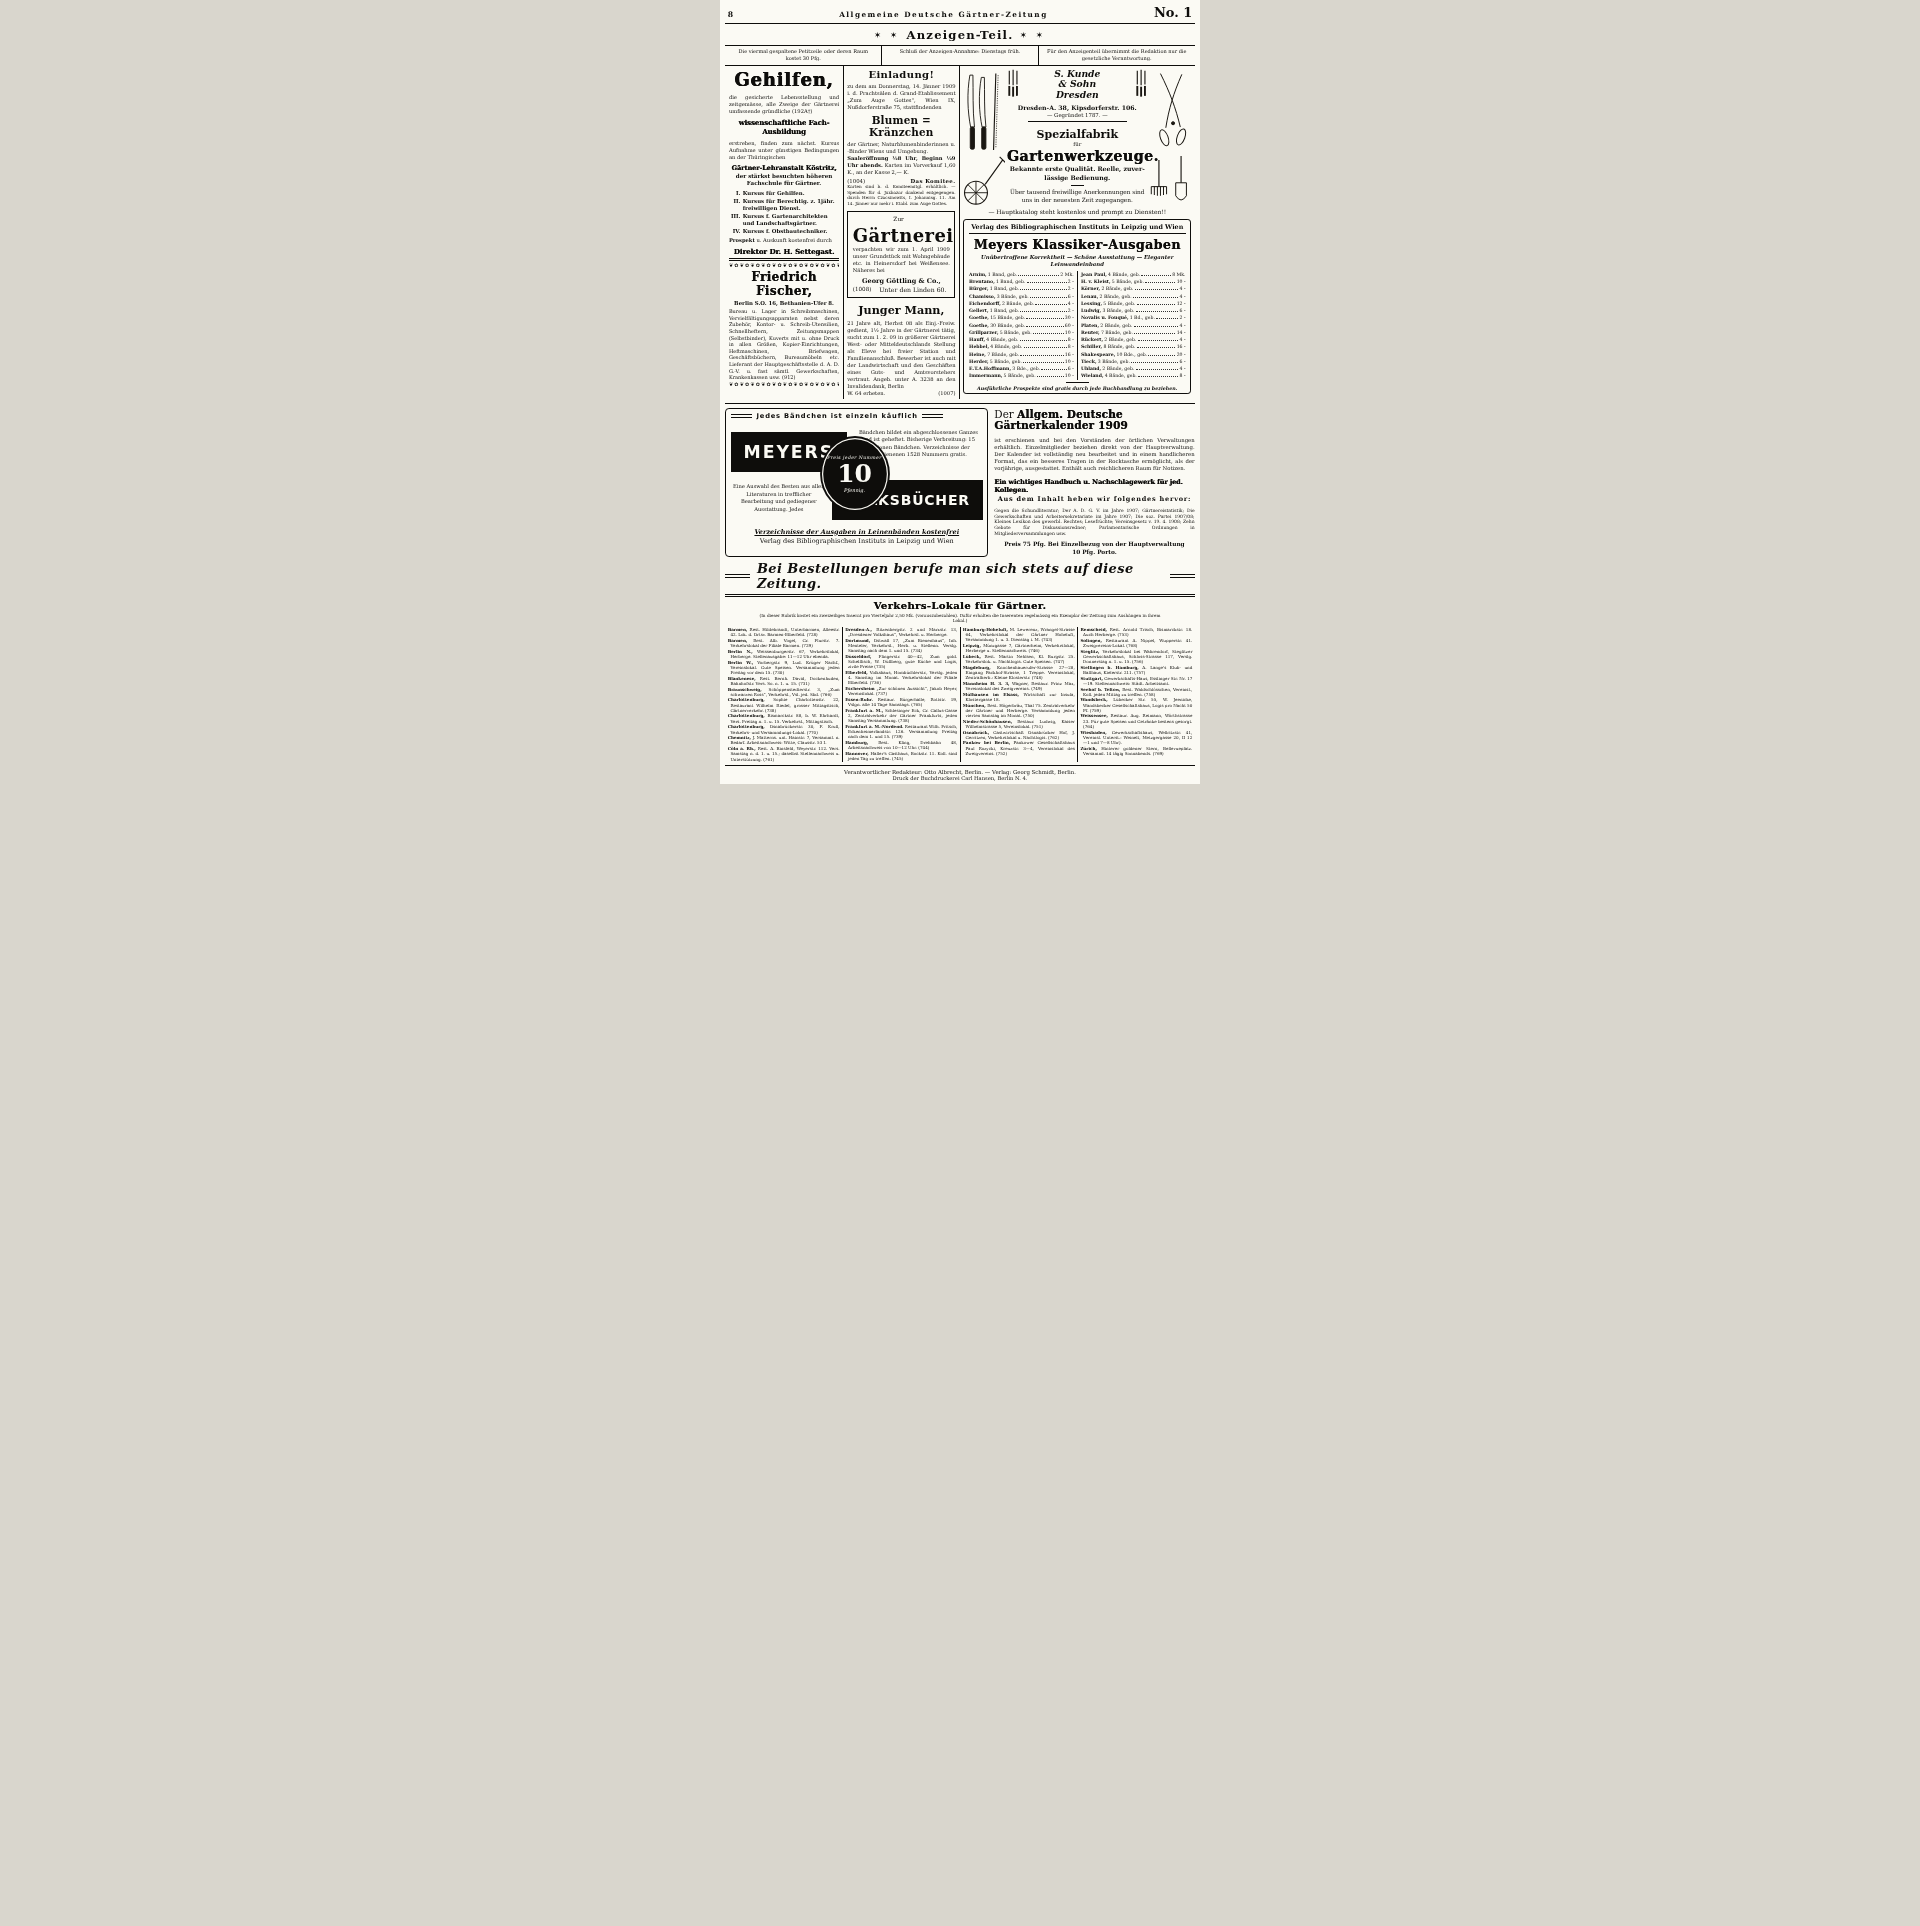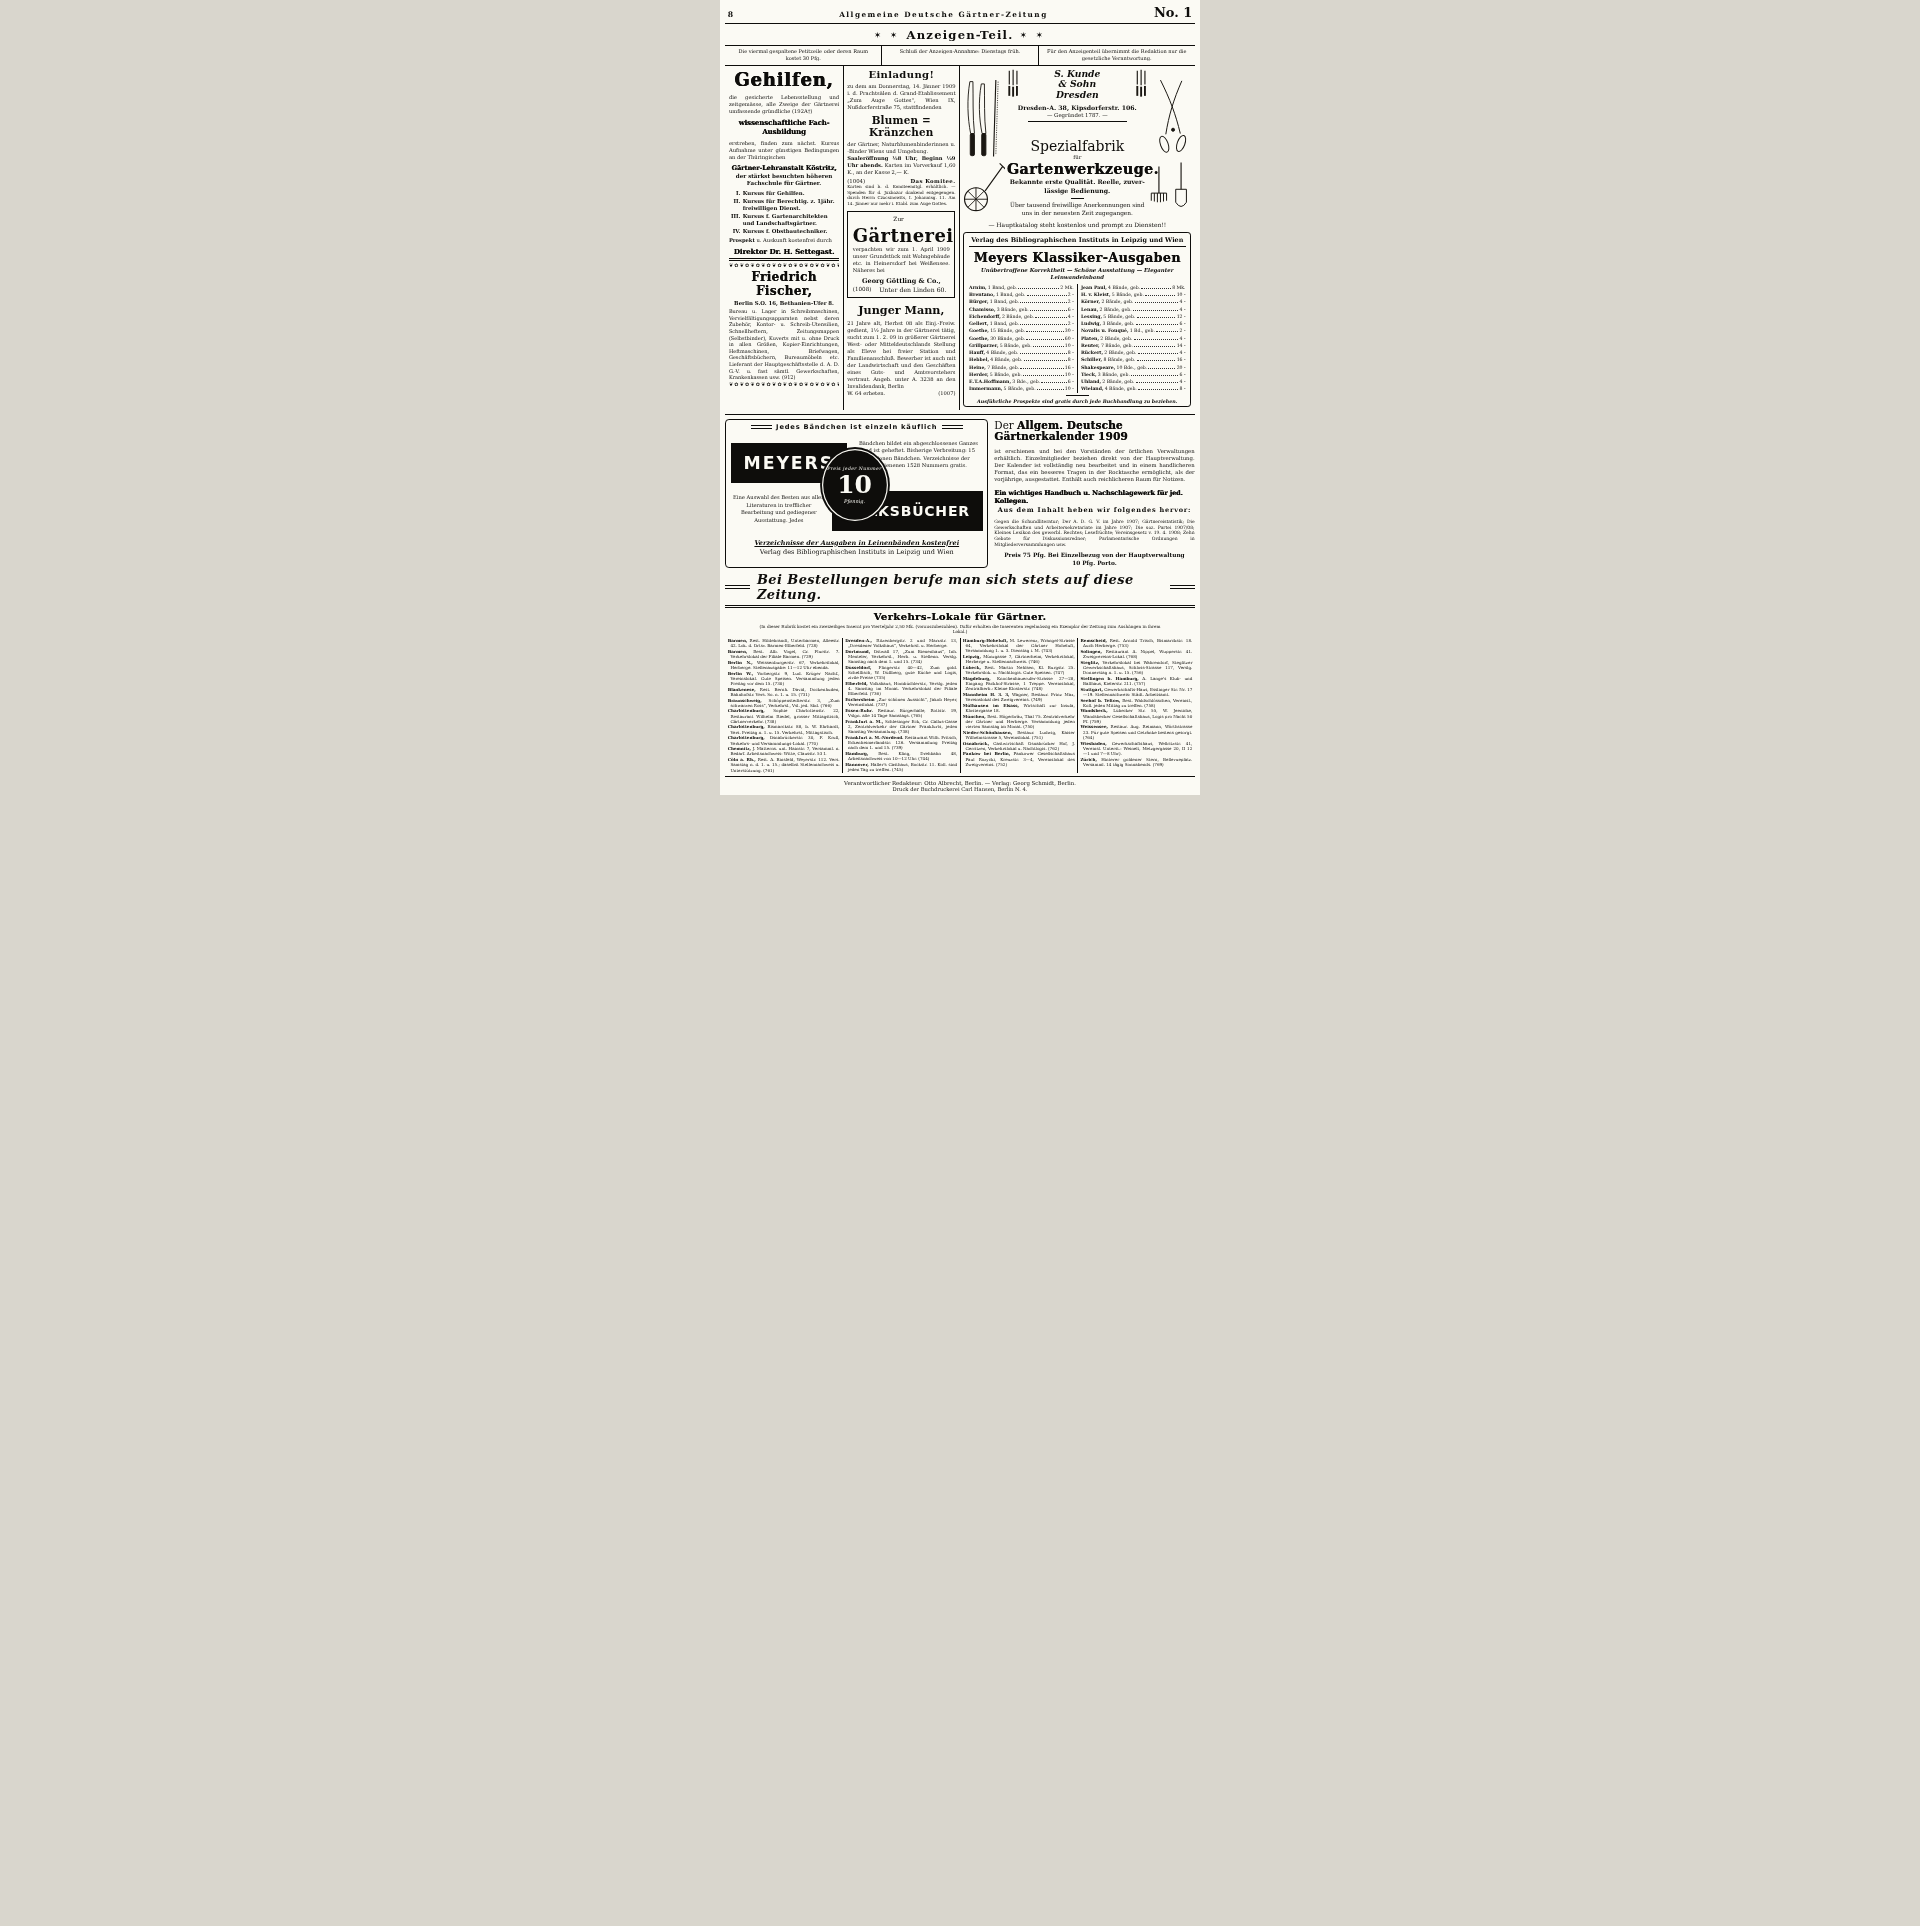--- a/index.html
+++ b/index.html
@@ -60,21 +60,21 @@
   .gbot .ga{flex:1;text-align:center;font-size:6.2px}
   .jm-title{font-size:11.2px;font-weight:bold;text-align:center;margin:3.1px 0 3.1px}
   .jm-end{display:flex;justify-content:space-between;font-size:5.2px}
   
   .kunde{position:relative;min-height:146px;margin-bottom:3.9px}
   .kunde .mid{width:62%;margin:0 auto;text-align:center}
   .kunde-name{font-size:9.2px;font-weight:bold;font-style:italic;line-height:1.15}
   .kunde-addr{font-size:6.2px;font-weight:bold;margin-top:3.9px}
   .kunde-found{font-size:5.4px;margin-top:0.8px}
   .kunde-rule{border-top:1px solid #0e0d0b;width:70%;margin:3.1px auto}
-  .spezial{font-size:14px;font-weight:normal;margin-top:16px}
+  .spezial{font-size:11px;font-weight:bold;margin-top:6px}
   .fuer{font-size:5.4px}
   .gartenwz{font-size:14.3px;font-weight:bold;letter-spacing:0.4px;margin:0.8px 0 1.5px;text-shadow:0.4px 0 #0e0d0b}
   .quality{font-size:6.2px;font-weight:bold;line-height:1.3}
   .mini-dash{border-top:0.8px solid #0e0d0b;width:13px;margin:3.1px auto}
   .testi{font-size:5.8px;line-height:1.35}
   .katalog{font-size:6px;margin-top:3.9px;text-align:center}
   .toolsvg{position:absolute;top:0;height:100%;}
   .toolsvg.l{left:0}.toolsvg.r{right:0}
   .nameRow{display:flex;justify-content:space-between;align-items:flex-start;gap:3.9px}
   
@@ -88,21 +88,21 @@
   .book-row{display:flex;align-items:baseline;font-size:4.6px;line-height:1.58}
   .book-name{font-weight:bold;white-space:nowrap}
   .book-desc{margin-left:1.2px;white-space:nowrap}
   .book-dots{flex:1;border-bottom:0.8px dotted #333;margin:0 1.2px 1.2px}
   .book-price{white-space:nowrap}
   .kfoot{border-top:1px solid #0e0d0b;width:23px;margin:2.3px auto 1.9px}
   .kprospekte{font-size:4.8px;font-weight:bold;font-style:italic;text-align:center}
   
   .midband{display:flex;margin-top:3.9px;border-top:1.5px solid #0e0d0b;padding-top:3.9px}
   .vbox{width:56%;border:1.7px solid #0e0d0b;border-radius:3.9px;padding:3.1px 4.6px;box-sizing:border-box}
-  .vb-top{display:flex;align-items:center;justify-content:center;gap:4.6px;margin-bottom:2.3px}
+  .vb-top{display:flex;align-items:center;justify-content:flex-start;gap:4.6px;margin-bottom:2.3px}
   .vb-top .eq{width:21px;border-top:1.2px solid #0e0d0b;border-bottom:1.2px solid #0e0d0b;height:1.5px}
   .vb-top .t{font-family:"DejaVu Sans","Liberation Sans",sans-serif;font-size:6.7px;font-weight:bold;letter-spacing:0.8px}
   .vb-stage{position:relative;height:103px}
   .slab{position:absolute;background:#0e0d0b;color:#fbfaf4;display:flex;align-items:center;justify-content:center;
         font-family:"DejaVu Sans","Liberation Sans",sans-serif;font-weight:bold}
   .slab.meyers{left:0;top:10px;width:46%;height:40px;font-size:17.3px;letter-spacing:1.9px}
   .slab.volks{left:40%;right:0;top:58px;height:40px;font-size:14px;letter-spacing:0.8px}
   .vb-rtext{position:absolute;left:49%;right:0;top:6.2px;font-size:5.2px;line-height:1.45;text-align:center}
   .vb-ltext{position:absolute;left:0;width:38%;top:61px;font-size:5.2px;line-height:1.45;text-align:center}
   .seal{position:absolute;left:36%;top:15.4px;width:66px;height:72px;background:#0e0d0b;color:#fbfaf4;border-radius:50%;

